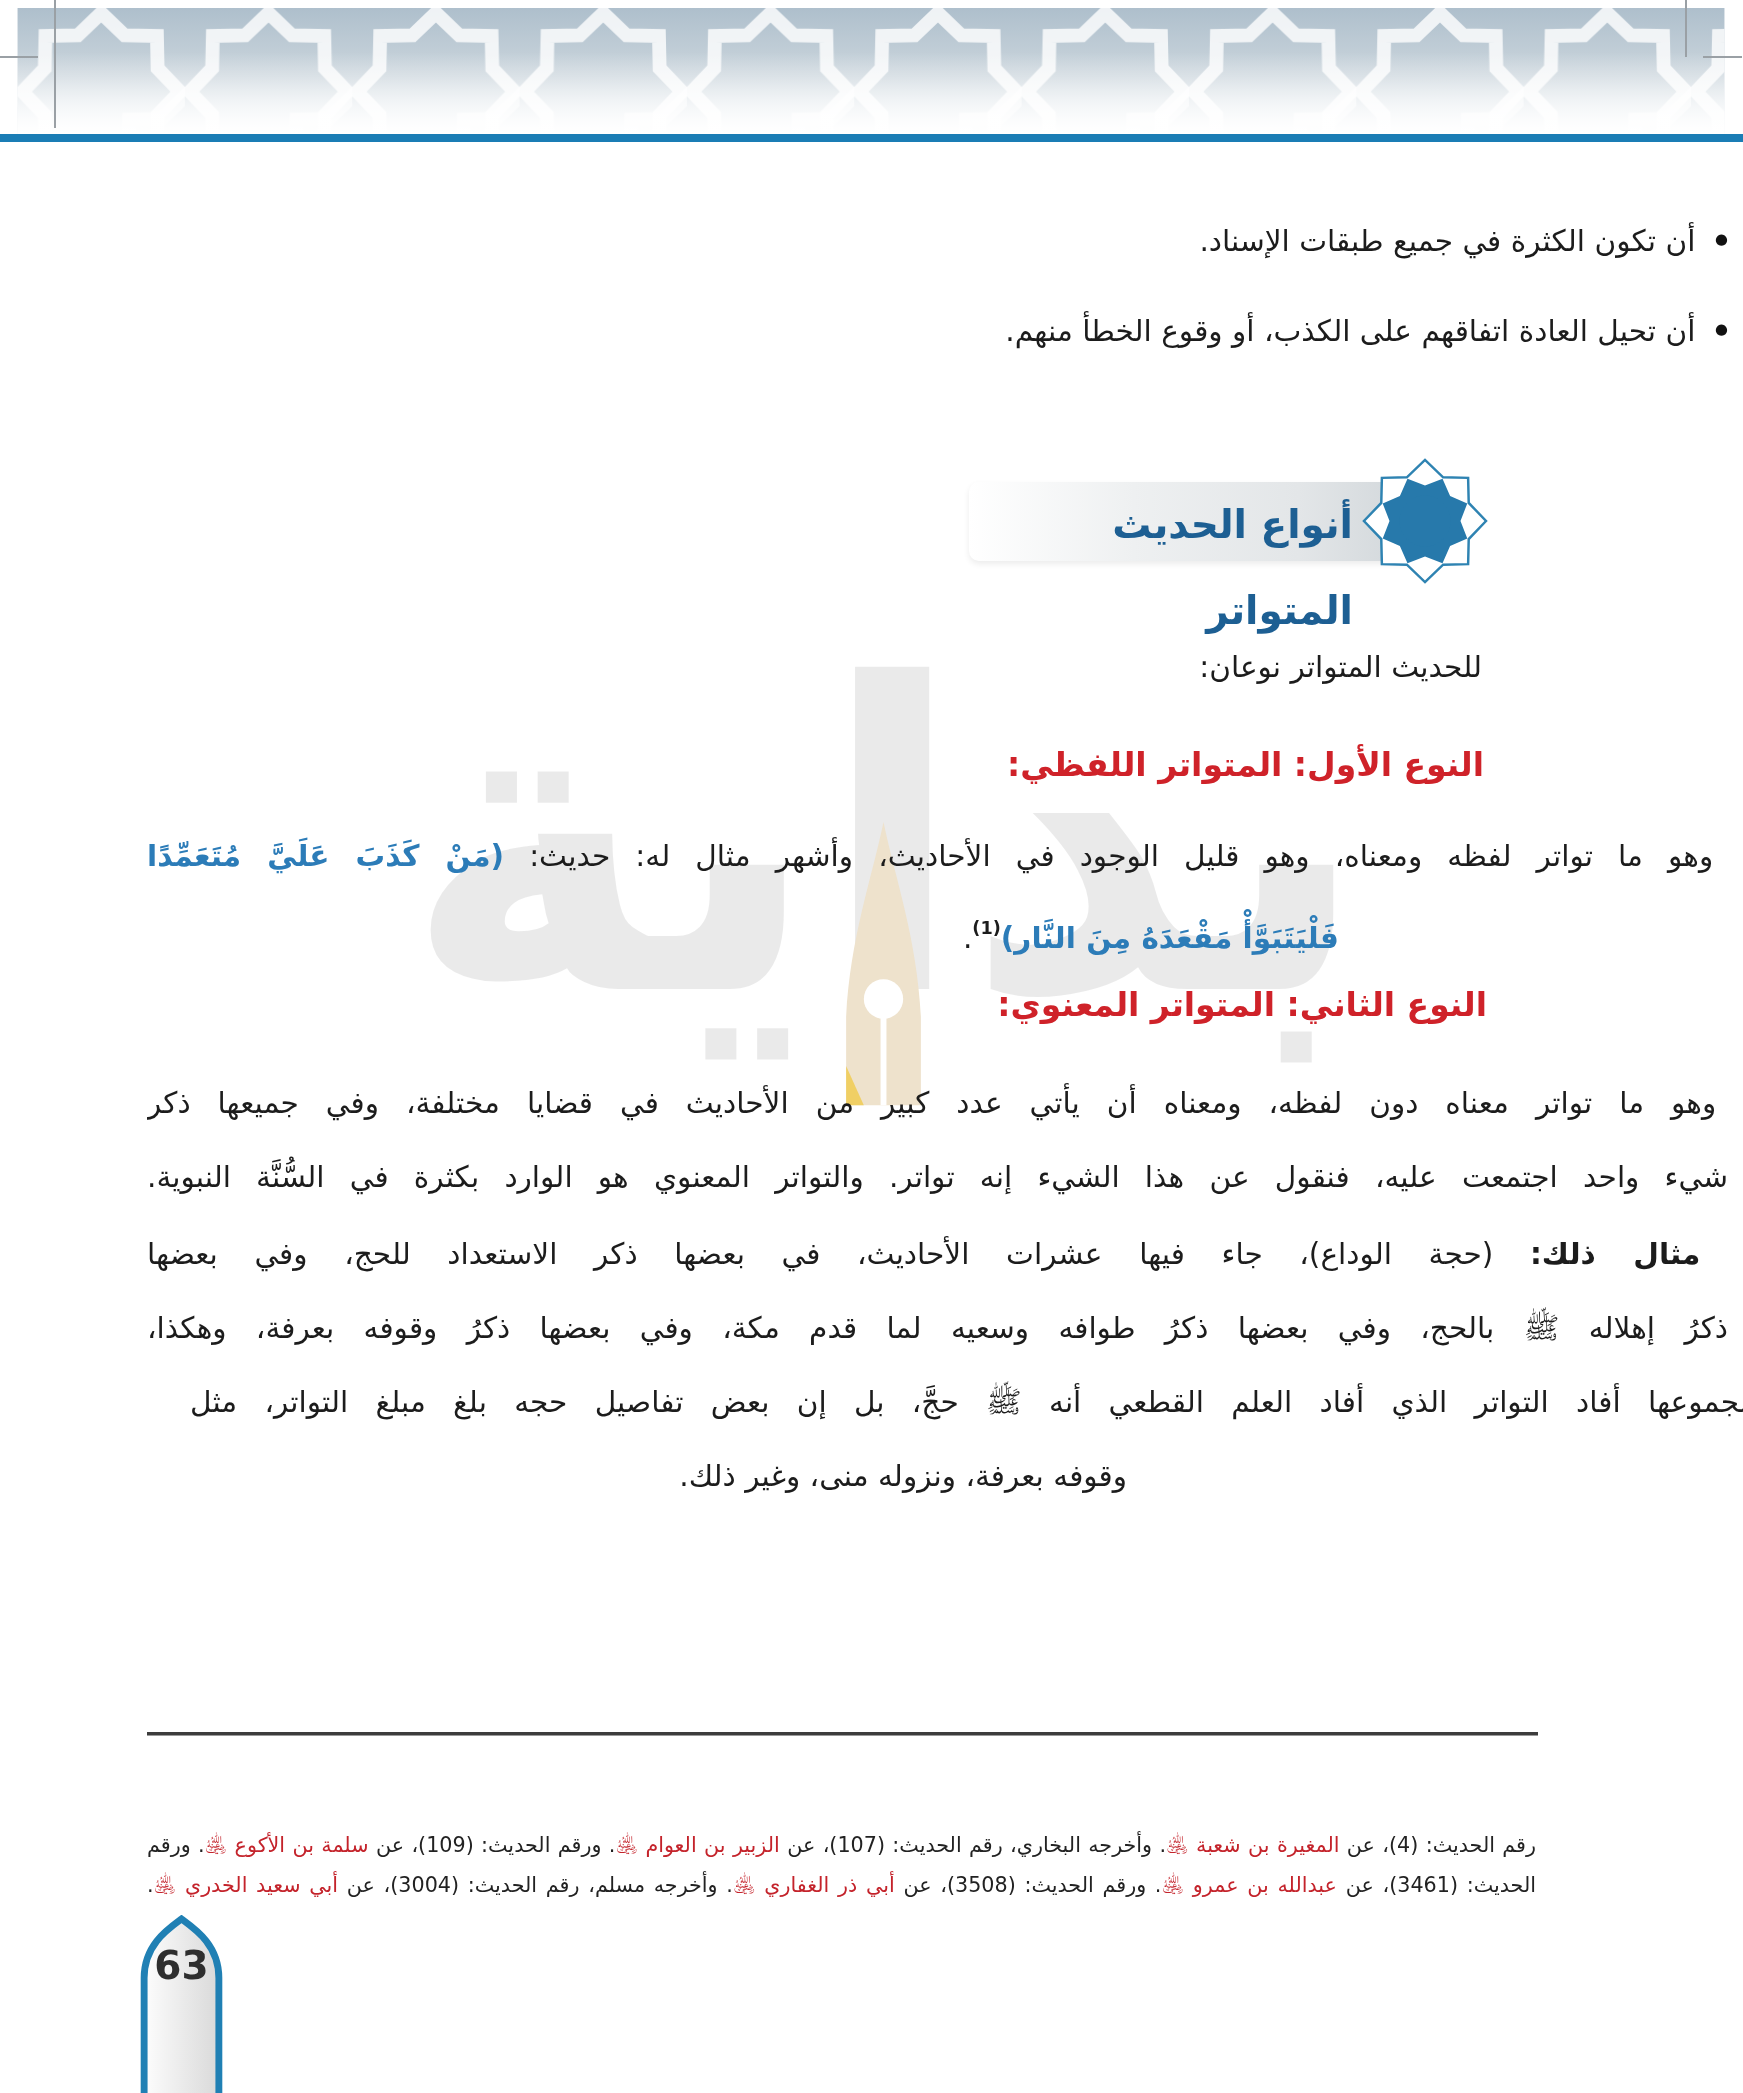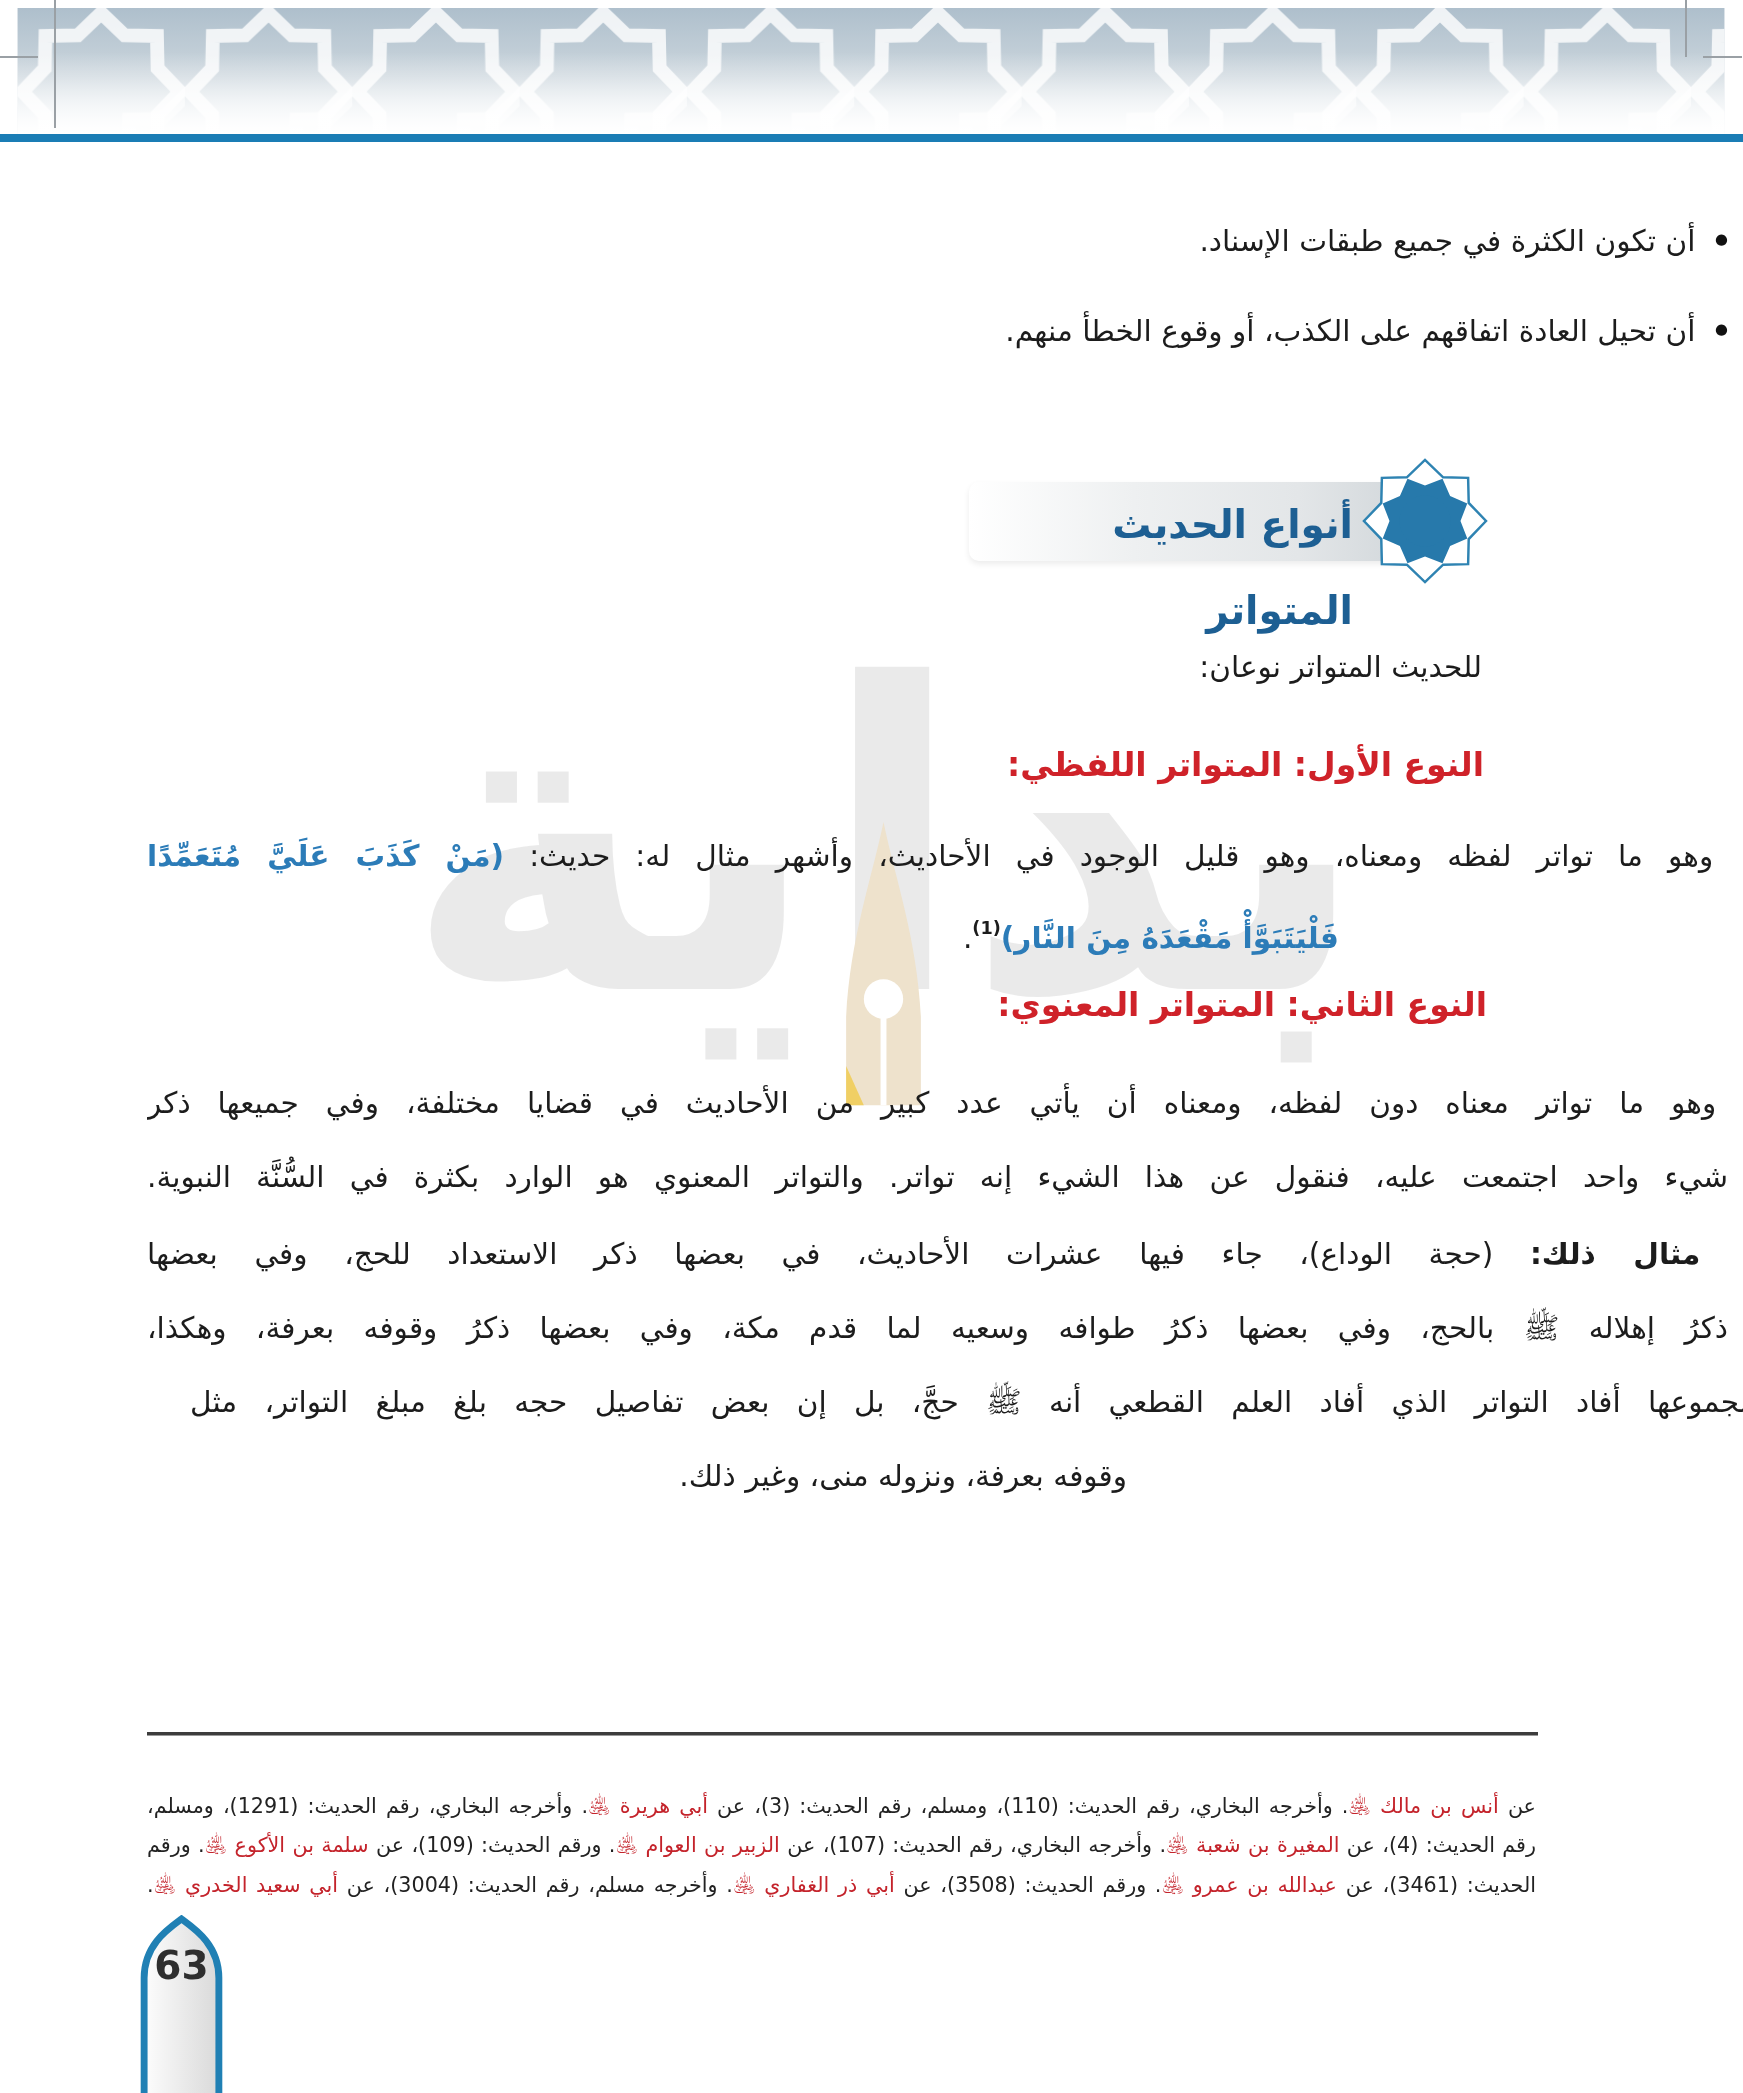--- a/index.html
+++ b/index.html
@@ -116,21 +116,20 @@
 
   <div class="line jline" style="top:1076px;padding-right:11.8px;">وهو ما تواتر معناه دون لفظه، ومعناه أن يأتي عدد كبير من الأحاديث في قضايا مختلفة، وفي جميعها ذكر</div>
   <div class="line rline red-heading" style="top:977px;padding-right:241px;">النوع الثاني: المتواتر المعنوي:</div>
   <div class="line jline" style="top:1150px;">شيء واحد اجتمعت عليه، فنقول عن هذا الشيء إنه تواتر. والتواتر المعنوي هو الوارد بكثرة في السُّنَّة النبوية.</div>
   <div class="line jline" style="top:1227px;padding-right:27.6px;"><span class="seg-bold">مثال ذلك:</span><span class="seg-normal"> (حجة الوداع)، جاء فيها عشرات الأحاديث، في بعضها ذكر الاستعداد للحج، وفي بعضها</span></div>
   <div class="line jline" style="top:1301px;">ذكرُ إهلاله ﷺ بالحج، وفي بعضها ذكرُ طوافه وسعيه لما قدم مكة، وفي بعضها ذكرُ وقوفه بعرفة، وهكذا،</div>
   <div class="line jline" style="top:1375px;margin-left:43px;">فمجموعها أفاد التواتر الذي أفاد العلم القطعي أنه ﷺ حجَّ، بل إن بعض تفاصيل حجه بلغ مبلغ التواتر، مثل</div>
   <div class="line rline" style="top:1449px;padding-right:601px;">وقوفه بعرفة، ونزوله منى، وغير ذلك.</div>
 
   <div class="fn-divider"></div>
-  <div class="fn-line" style="top:1787px;"><span class="seg-black">عن </span><span class="seg-red">أنس بن مالك ﵁</span><span class="seg-black">. وأخرجه البخاري، رقم الحديث: (110)، ومسلم، رقم الحديث: (3)، عن </span><span class="seg-red">أبي هريرة ﵁</span><span class="seg-black">. وأخرجه البخاري، رقم الحديث: (1291)، ومسلم،</span></div>
   <div class="fn-line" style="top:1826px;"><span class="seg-black">رقم الحديث: (4)، عن </span><span class="seg-red">المغيرة بن شعبة ﵁</span><span class="seg-black">. وأخرجه البخاري، رقم الحديث: (107)، عن </span><span class="seg-red">الزبير بن العوام ﵁</span><span class="seg-black">. ورقم الحديث: (109)، عن </span><span class="seg-red">سلمة بن الأكوع ﵁</span><span class="seg-black">. ورقم</span></div>
   <div class="fn-line" style="top:1866px;"><span class="seg-black">الحديث: (3461)، عن </span><span class="seg-red">عبدالله بن عمرو ﵁</span><span class="seg-black">. ورقم الحديث: (3508)، عن </span><span class="seg-red">أبي ذر الغفاري ﵁</span><span class="seg-black">. وأخرجه مسلم، رقم الحديث: (3004)، عن </span><span class="seg-red">أبي سعيد الخدري ﵁</span><span class="seg-black">.</span></div>
 
   <svg class="badge" viewBox="0 0 96 181">
     <defs>
       <linearGradient id="badge-g" x1="0" y1="0" x2="1" y2="0">
         <stop offset="0" stop-color="#fdfdfd"></stop>
         <stop offset="1" stop-color="#d9d9d9"></stop>
       </linearGradient>
     </defs>

